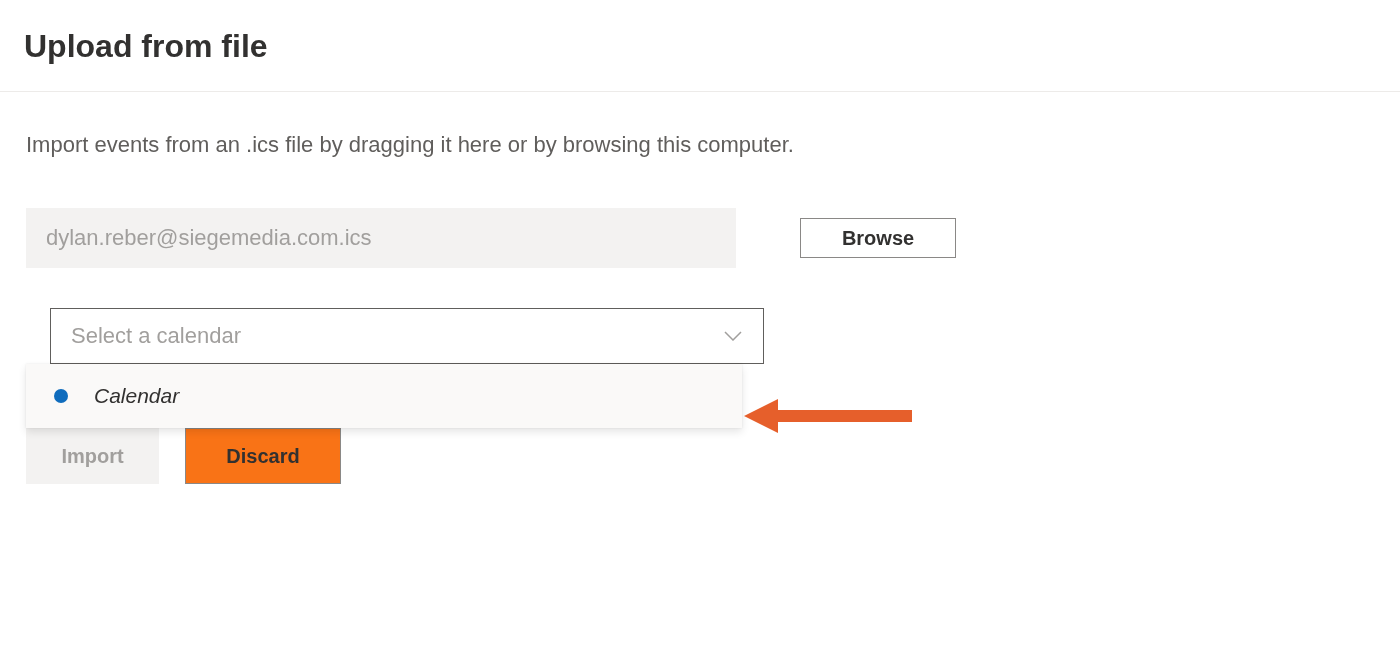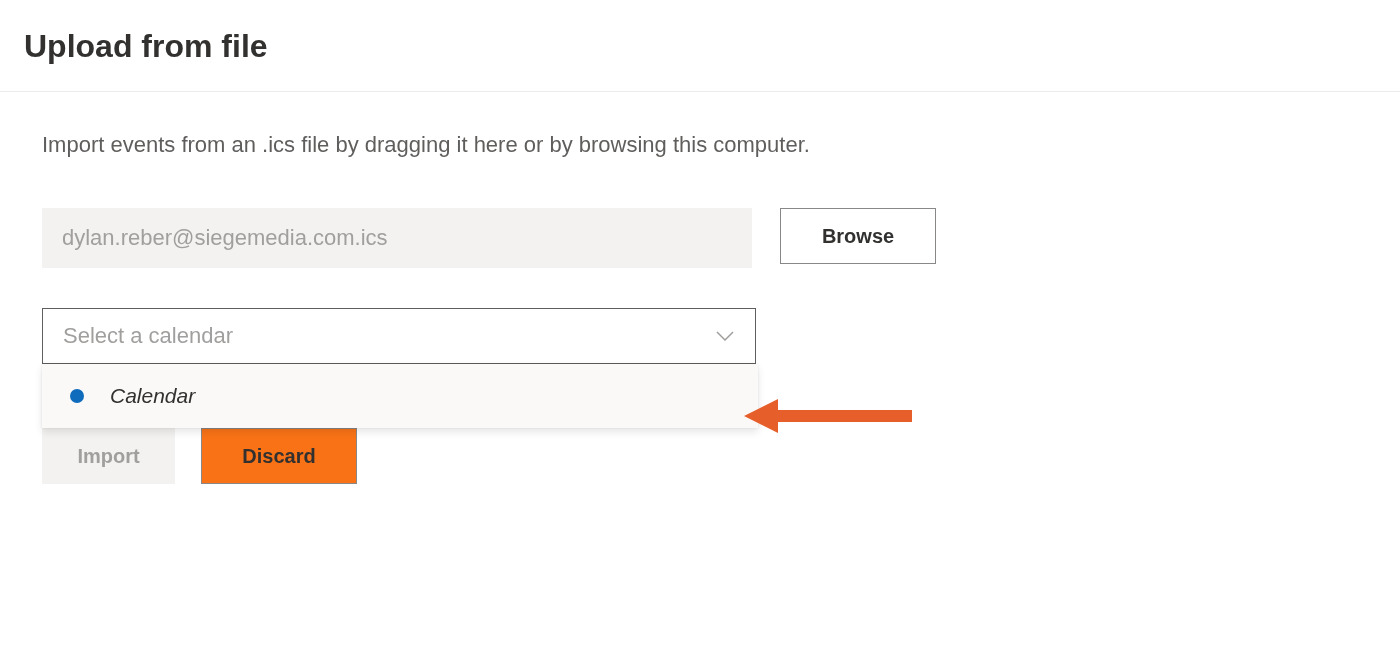--- a/index.html
+++ b/index.html
@@ -17,46 +17,47 @@
     .header {
       padding: 28px 28px 26px 24px;
       border-bottom: 1px solid #edebe9;
     }
     .page-title {
       font-size: 32px;
       font-weight: 600;
       color: #323130;
     }
     .content {
-      padding: 40px 42px;
+      padding: 40px 26px;
     }
     .description {
       font-size: 22px;
       color: #605e5c;
       margin-bottom: 50px;
     }
     .file-row {
       display: flex;
-      gap: 28px;
+      gap: 64px;
+      align-items: center;
       margin-bottom: 40px;
     }
     .file-input {
       width: 710px;
       height: 60px;
       background: #f3f2f1;
       border: none;
       padding: 0 20px;
       font-size: 22px;
       color: #a19f9d;
       display: flex;
       align-items: center;
     }
     .browse-button {
       width: 156px;
-      height: 56px;
+      height: 40px;
       background: #ffffff;
       border: 1px solid #8a8886;
       font-size: 20px;
       font-weight: 600;
       color: #323130;
       cursor: pointer;
       display: flex;
       align-items: center;
       justify-content: center;
     }
@@ -70,20 +71,21 @@
       height: 56px;
       background: #ffffff;
       border: 1px solid #605e5c;
       padding: 0 20px;
       font-size: 22px;
       color: #a19f9d;
       display: flex;
       align-items: center;
       justify-content: space-between;
       cursor: pointer;
+      margin-left: 24px;
     }
     .chevron {
       width: 20px;
       height: 20px;
       display: flex;
       align-items: center;
       justify-content: center;
     }
     .chevron svg {
       width: 18px;

